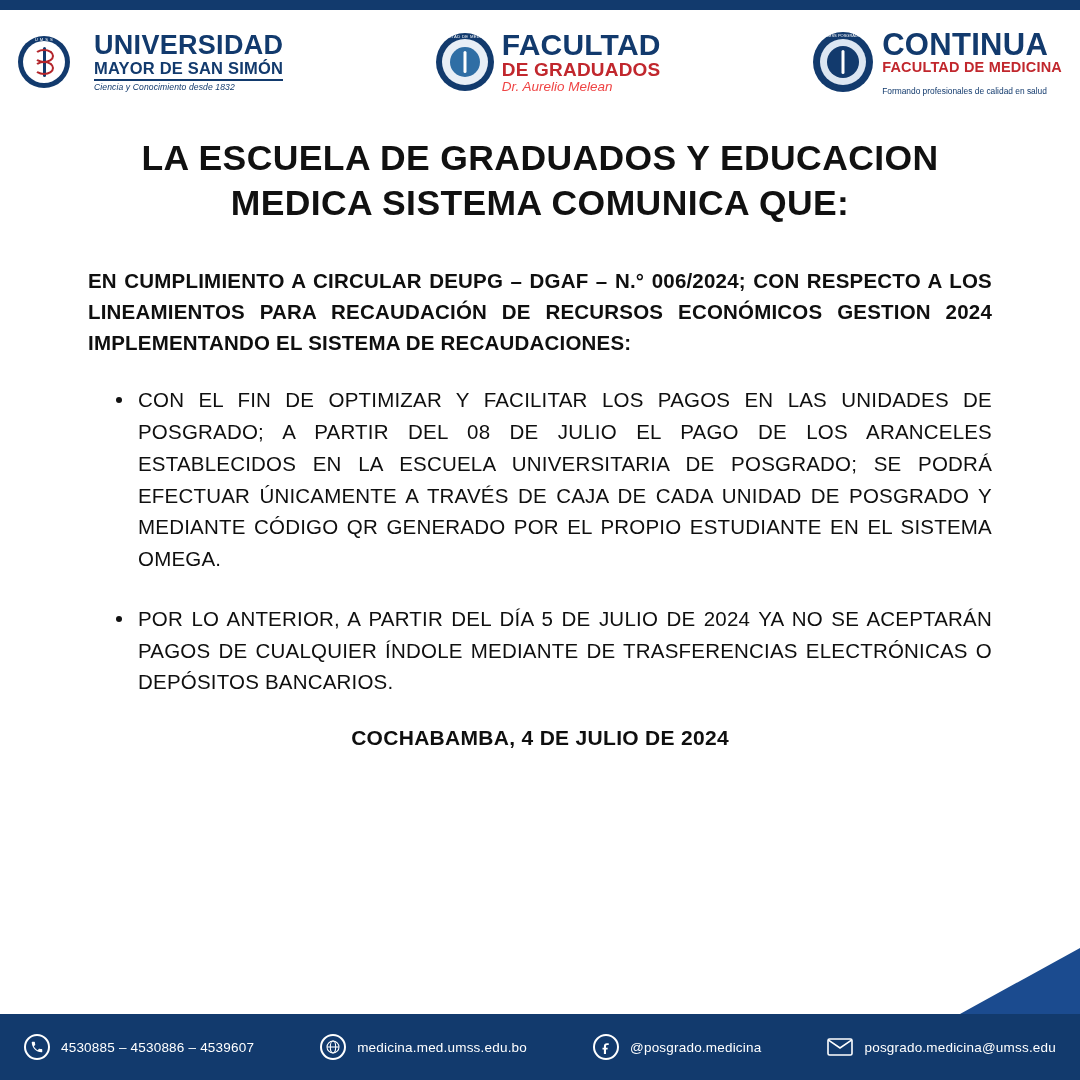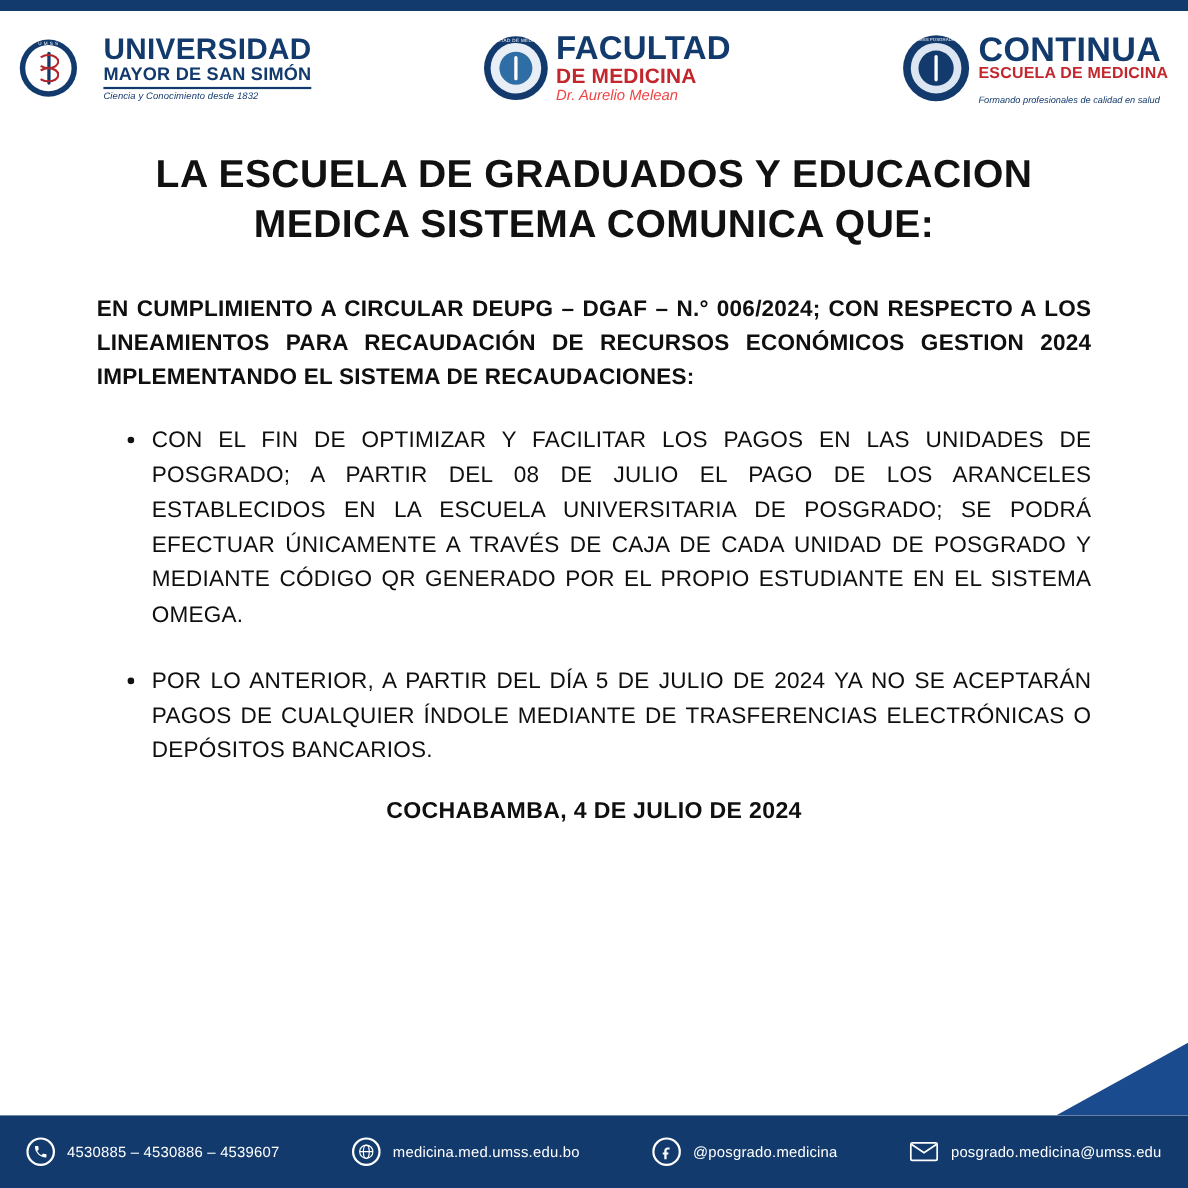--- a/index.html
+++ b/index.html
@@ -116,21 +116,21 @@
     position: relative;
   }
   .posg .seal .core::after{
     content:""; position:absolute; left:50%; top:4px; width:3px; height:24px;
     background:#fff; transform:translateX(-50%); border-radius:2px;
   }
   .posg .ring-txt { position:absolute; inset:0; color:#fff; font-size:4px; text-align:center; line-height:8px; }
   .posg-text { line-height: 1.0; }
   .posg-text .p1 { font-size: 31px; font-weight: bold; color: #123a6d; letter-spacing: .3px; }
   .posg-text .p2 { font-size: 14.5px; font-weight: bold; color: #c1272d; letter-spacing: .2px; }
-  .posg-text .p3 { font-size: 8.4px; font-style: italic; color: #123a6d; margin-top: 12px; }
+  .posg-text .p3 { font-size: 8.4px; color: #123a6d; margin-top: 12px; }
 
   
   .body-area {
     flex: 1 1 auto;
     padding: 18px 88px 0 88px;
     position: relative;
   }
   .title {
     text-align: center;
     font-size: 35.5px;
@@ -246,35 +246,35 @@
 
     <div class="logo-block facu">
       <div class="seal">
         <div class="ring-txt">FACULTAD DE MEDICINA · U.M.S.S.</div>
         <div class="inner">
             <div class="core"></div>
           </div>
       </div>
       <div class="facu-text">
         <div class="f1">FACULTAD</div>
-        <div class="f2">DE MEDICINA</div>
+        <div class="f2">DE GRADUADOS</div>
         <div class="f3">Dr. Aurelio Melean</div>
       </div>
     </div>
 
     <div class="logo-block posg">
       <div class="seal">
         <div class="ring-txt">UMSS POSGRADO</div>
         <div class="inner">
             <div class="core"></div>
           </div>
       </div>
       <div class="posg-text">
         <div class="p1">CONTINUA</div>
-        <div class="p2">ESCUELA DE MEDICINA</div>
+        <div class="p2">FACULTAD DE MEDICINA</div>
         <div class="p3">Formando profesionales de calidad en salud</div>
       </div>
     </div>
 
   </div>
 
   <div class="body-area">
 
     <div class="title">LA ESCUELA DE GRADUADOS Y EDUCACION MEDICA SISTEMA COMUNICA QUE:</div>
 

